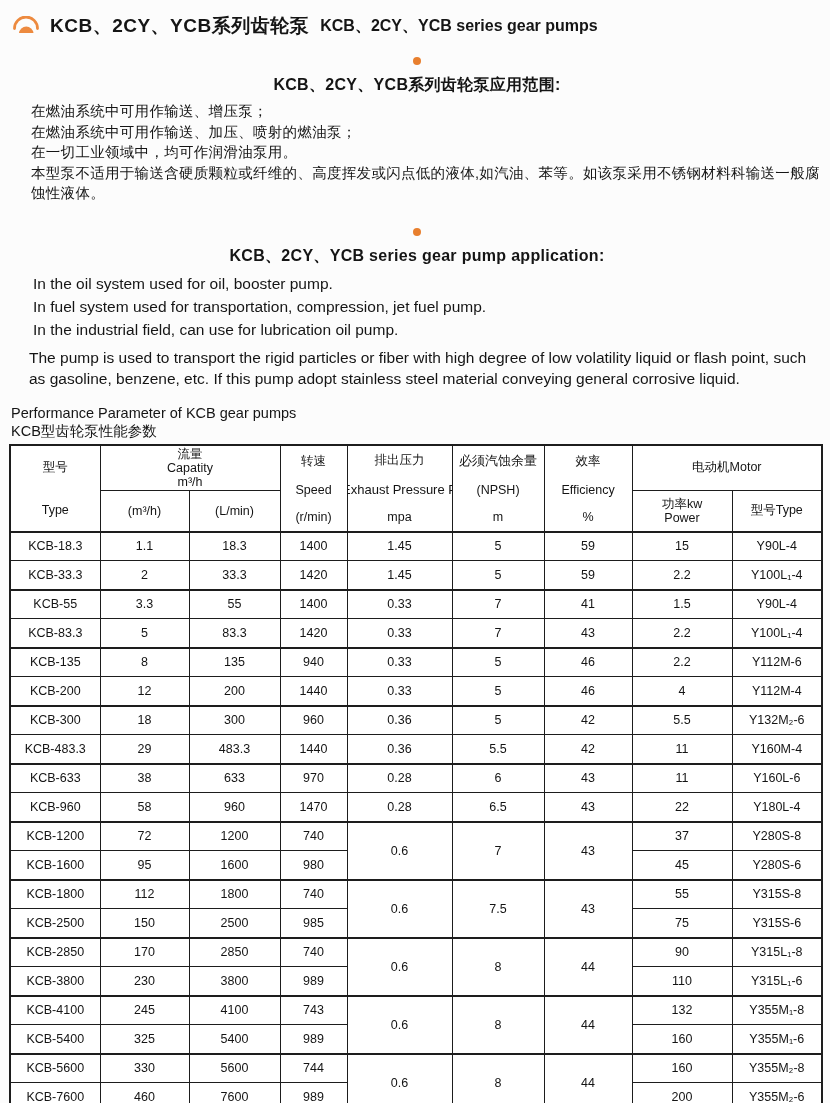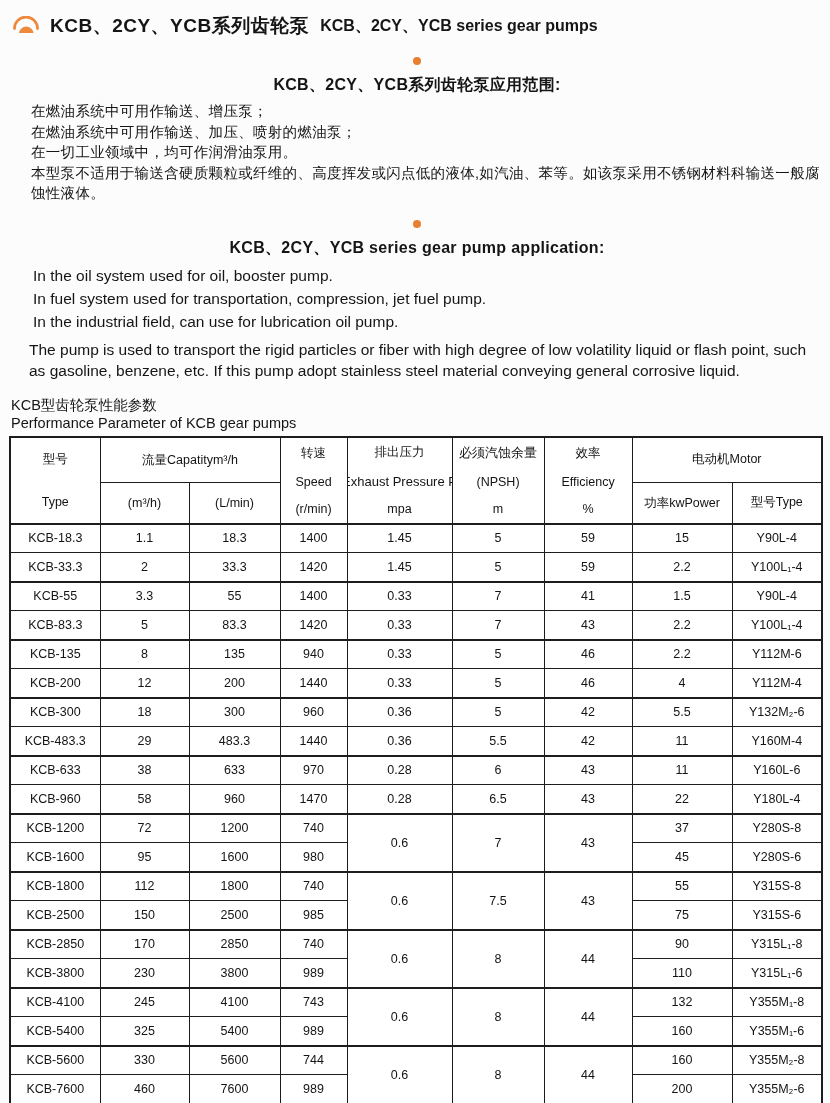--- a/index.html
+++ b/index.html
@@ -14,21 +14,21 @@
 
   
   .doc-header { display: flex; align-items: center; gap: 9px; margin-left: 2px; height: 28px; }
   .logo { display: inline-flex; align-items: center; }
   .title-zh { font-size: 19px; font-weight: 700; letter-spacing: .5px; }
   .title-en { font-size: 16px; font-weight: 700; margin-left: 2px; }
 
   
   .sec-heading { display: flex; align-items: center; gap: 10px; margin-left: 4px; flex-direction: column; }
   .sec-heading.zh { margin-top: 17px; }
-  .sec-heading.en { margin-top: 16px; }
+  .sec-heading.en { margin-top: 24px; }
   .bullet { width: 8px; height: 8px; border-radius: 50%; background: #e87f2e; flex: 0 0 auto; }
   .sec-heading .txt { font-size: 16px; font-weight: 700; letter-spacing: .3px; }
 
   
   .zh-lines { margin: 5px 0 0 22px; width: 795px; }
   .zh-line { font-size: 14.5px; line-height: 20.5px; letter-spacing: .3px; }
   .en-lines { margin: 6px 0 0 24px; width: 792px; }
   .en-line { font-size: 15.5px; line-height: 22px; margin-top: 1px; }
   .en-para { font-size: 15.5px; line-height: 21px; margin: 6px 0 0 20px; width: 796px; }
 
@@ -42,21 +42,21 @@
     border: 1px solid #1d1d1d;
     text-align: center; vertical-align: middle;
     padding: 0; font-weight: normal; color: #141414;
     overflow: hidden; white-space: nowrap;
   }
   thead tr.h1 { height: 46px; }
   thead tr.h2 { height: 41px; }
   th { font-size: 12.5px; }
   .vspread { display: flex; flex-direction: column; justify-content: space-around; align-items: center; height: 84px; }
   .vspread span { white-space: nowrap; }
-  .tight { display: flex; flex-direction: row; justify-content: center; line-height: 14px; }
+  .tight { display: flex; flex-direction: column; justify-content: center; line-height: 14px; }
   .small-en { font-size: 13px; }
   td { height: 29px; font-size: 12.5px; }
   tr.grp td { border-top: 2px solid #1d1d1d; }
 </style>
 </head>
 <body>
 
 <div class="page">
 
   <div class="doc-header">
@@ -86,22 +86,22 @@
     <span class="txt">KCB、2CY、YCB series gear pump application:</span>
   </div>
   <div class="en-lines">
     <div class="en-line">In the oil system used for oil, booster pump.</div>
     <div class="en-line">In fuel system used for transportation, compression, jet fuel pump.</div>
     <div class="en-line">In the industrial field, can use for lubrication oil pump.</div>
   </div>
   <div class="en-para">The pump is used to transport the rigid particles or fiber with high degree of low volatility liquid or flash point, such as gasoline, benzene, etc. If this pump adopt stainless steel material conveying general corrosive liquid.</div>
 
   <div class="tbl-titles">
+    <div class="tbl-title">Performance Parameter of KCB gear pumps</div>
     <div class="tbl-title">KCB型齿轮泵性能参数</div>
-    <div class="tbl-title">Performance Parameter of KCB gear pumps</div>
   </div>
 
   <table>
     <colgroup>
       <col style="width:90px">
         <col style="width:89px">
         <col style="width:91px">
       <col style="width:67px">
         <col style="width:105px">
         <col style="width:92px">

